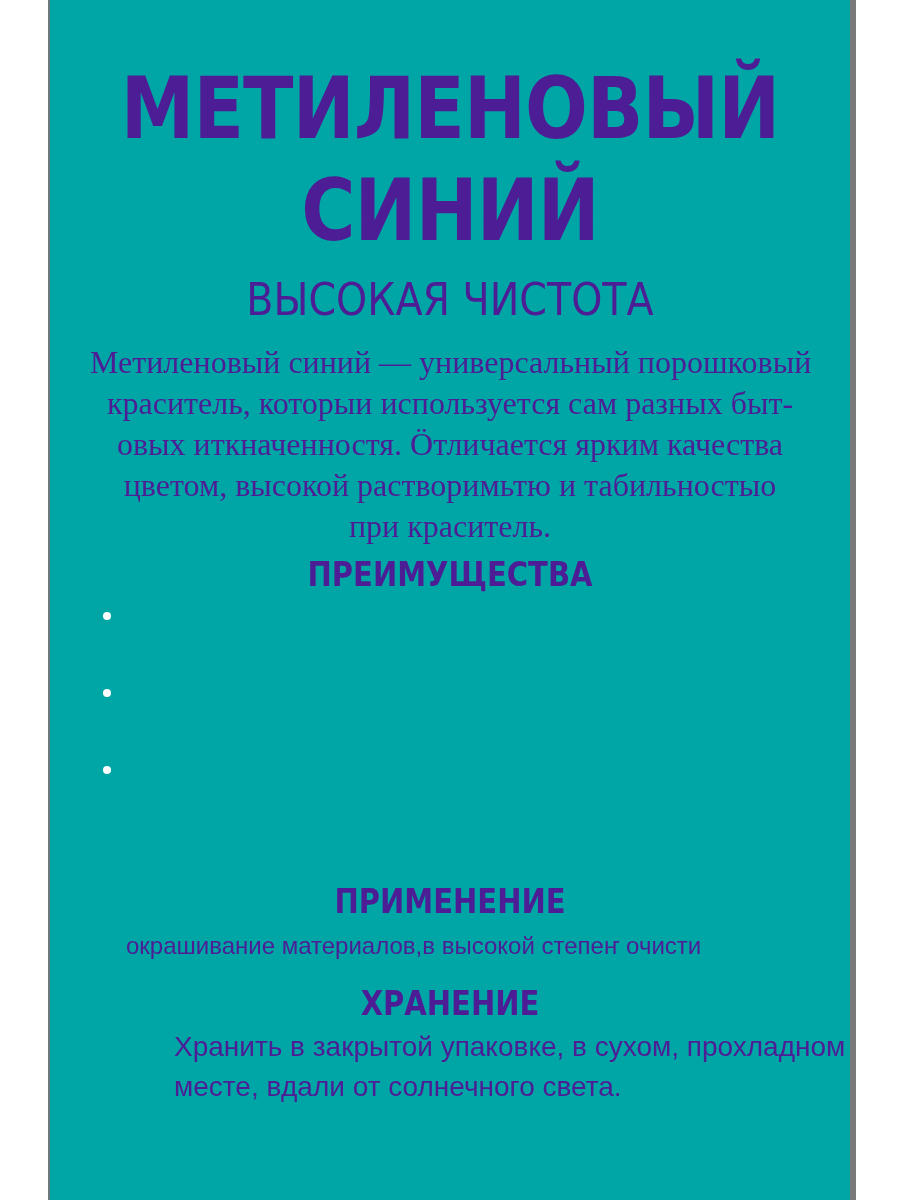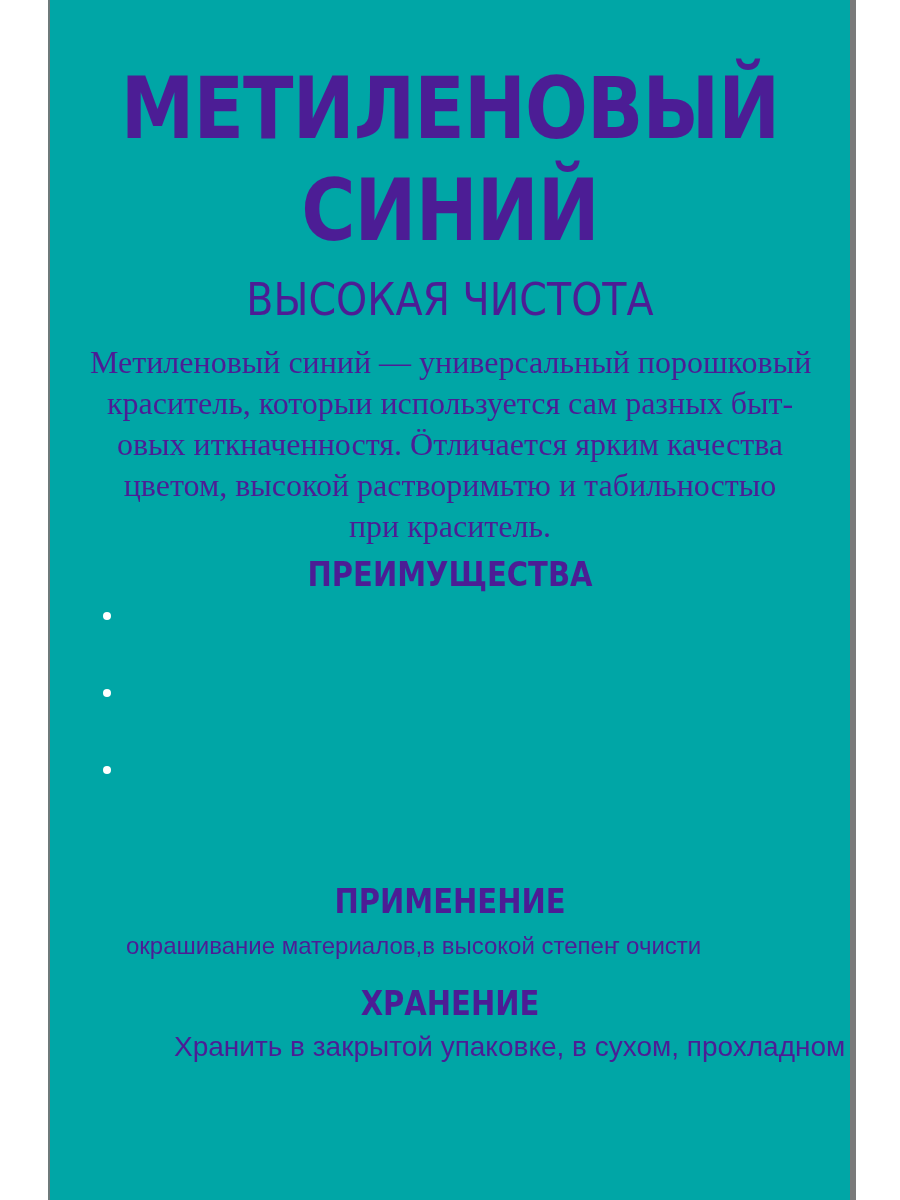--- a/index.html
+++ b/index.html
@@ -164,15 +164,16 @@
       
     </li>
   </ul>
 
   <div class="section-h h-app">ПРИМЕНЕНИЕ</div>
   <div class="app-text">окрашивание материалов,в высокой степеҥ очисти</div>
 
   <div class="section-h h-store">ХРАНЕНИЕ</div>
   <div class="store-text">
     <div>Хранить в закрытой упаковке, в сухом, прохладном</div>
+    <div>месте, вдали от солнечного света.</div>
   </div>
 </div>
 <div class="panel-edge"></div>
 
 </body></html>

